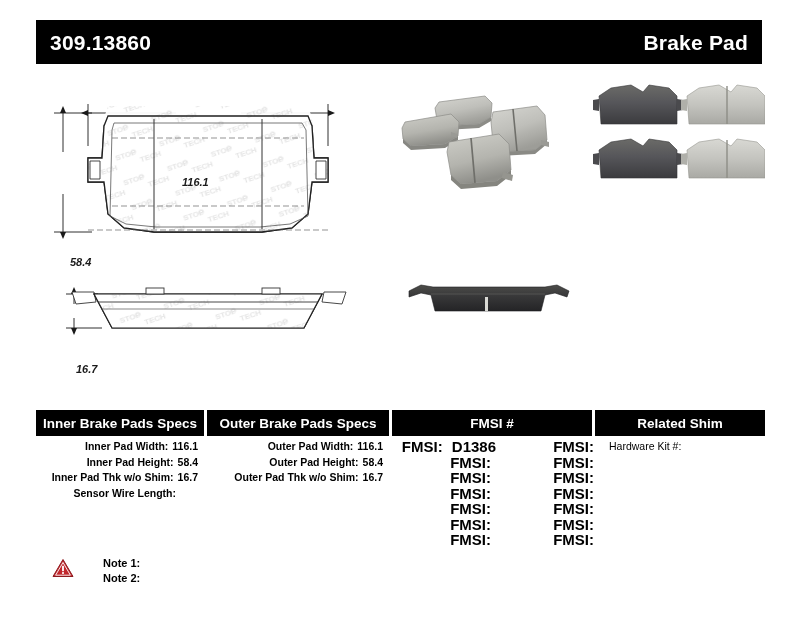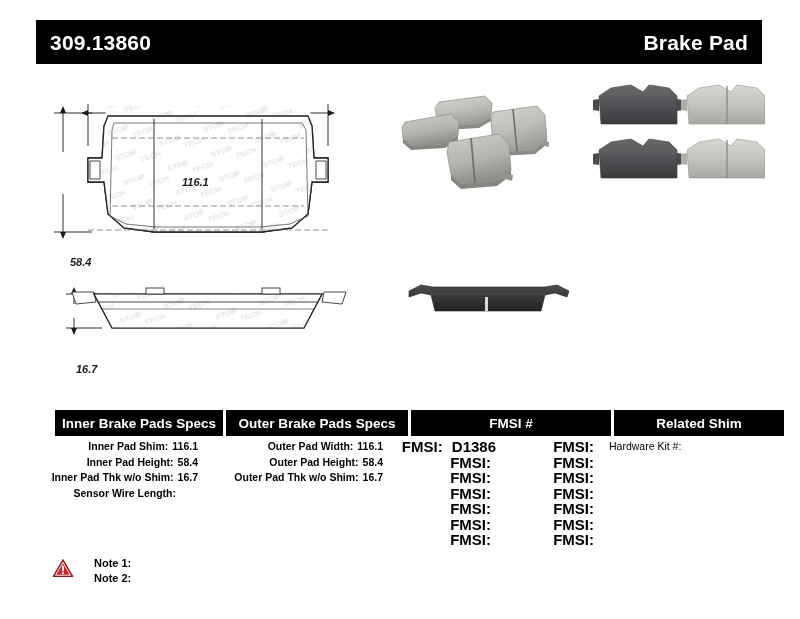--- a/index.html
+++ b/index.html
@@ -64,21 +64,21 @@
   #photo-iso    { left: 5px;  top: 14px;  width: 190px; height: 110px; }
   #photo-grid   { left: 195px; top: 14px; width: 180px; height: 110px; }
   #photo-edge   { left: 5px;  top: 205px; width: 185px; height: 70px; }
 
   
   #spec-table {
     position: absolute;
     left: 36px; top: 410px;
     width: 726px;
   }
-  #table-head { display: flex; height: 22px; margin-left: 19px; }
+  #table-head { display: flex; height: 22px; }
   .th {
     background: #000000;
     color: #ffffff;
     font-size: 13.5px;
     font-weight: bold;
     display: flex;
     align-items: center;
     justify-content: center;
     height: 26px;
     white-space: nowrap;
@@ -128,20 +128,21 @@
     line-height: 15.5px;
     white-space: nowrap;
   }
 
   
   #notes-area {
     position: absolute;
     left: 52px; top: 556px;
     display: flex;
     align-items: flex-start;
+    gap: 9px;
   }
   #warning-icon { flex: 0 0 22px; padding-top: 2px; }
   #notes-list { padding-left: 20px; }
   .note-row {
     font-size: 11px;
     font-weight: bold;
     color: #000;
     line-height: 15px;
     white-space: nowrap;
   }
@@ -377,21 +378,21 @@
       <div class="th-gap"></div>
       <div class="th th-fmsi">FMSI #</div>
       <div class="th-gap"></div>
       <div class="th th-related">Related Shim</div>
     </div>
 
     <div id="table-body">
 
       <div class="col-inner">
         <div class="spec-row">
-          <span class="spec-label">Inner Pad Shim:</span>
+          <span class="spec-label">Inner Pad Width:</span>
           <span class="spec-value">116.1</span>
         </div>
         <div class="spec-row">
           <span class="spec-label">Inner Pad Height:</span>
           <span class="spec-value">58.4</span>
         </div>
         <div class="spec-row">
           <span class="spec-label">Inner Pad Thk w/o Shim:</span>
           <span class="spec-value">16.7</span>
         </div>

